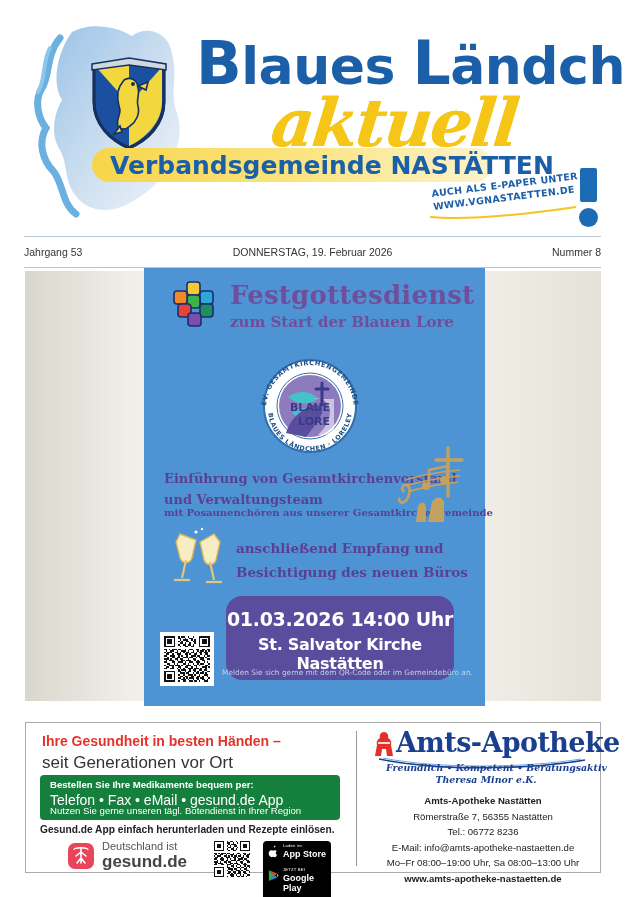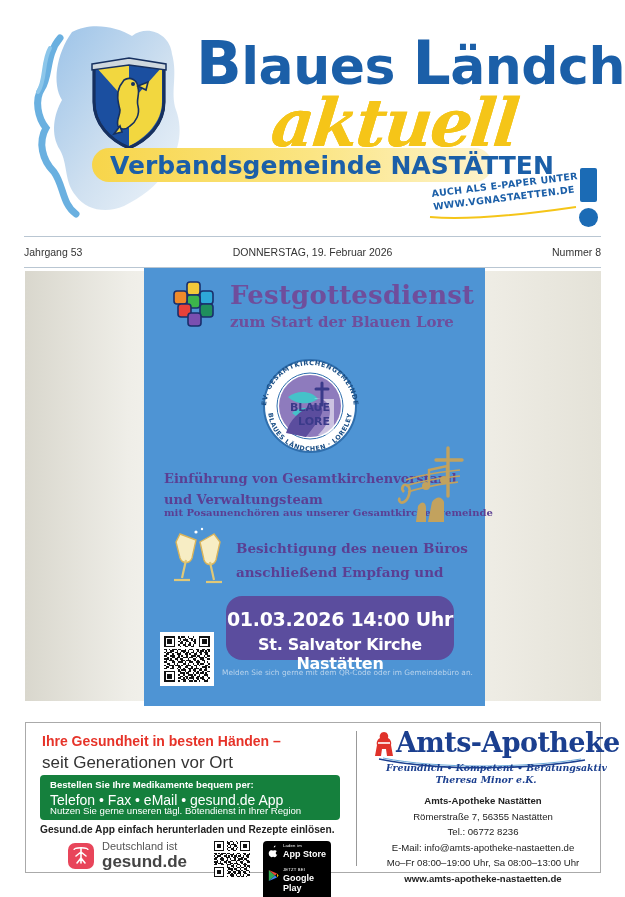--- a/index.html
+++ b/index.html
@@ -115,21 +115,21 @@
   .trumpet { position: absolute; left: 248px; top: 176px; width: 88px; height: 80px; }
   .glasses { position: absolute; left: 22px; top: 258px; width: 64px; height: 62px; }
 
   .poster-line2 {
     position: absolute; left: 92px; top: 269px;
     font-family: "DejaVu Serif", serif; font-weight: bold; font-size: 13.5px;
     color: #5b3f93; line-height: 1.75;
   }
 
   .date-banner {
-    position: absolute; left: 82px; top: 328px; width: 228px; height: 64px;
+    position: absolute; left: 82px; top: 328px; width: 228px; height: 84px;
     background: #5b4d9e; border-radius: 16px;
   }
   .date-banner-d {
     position: absolute; left: 0; right: 0; top: 12px; text-align: center;
     font-family: "DejaVu Sans", sans-serif; font-weight: bold; font-size: 19px;
     color: #ffffff; letter-spacing: -0.3px;
   }
   .date-banner-p {
     position: absolute; left: 0; right: 0; top: 39px; text-align: center;
     font-family: "DejaVu Sans", sans-serif; font-weight: bold; font-size: 16px;
@@ -363,22 +363,22 @@
         <path d="M8 54 L24 54" stroke="#e0c878" stroke-width="2.2"></path>
         <path d="M48 8 L34 16 L38 34 C40 40, 48 40, 50 34 L54 16 Z" fill="#f7edc4"></path>
         <path d="M44 36 L48 54" stroke="#e0c878" stroke-width="2.2"></path>
         <path d="M40 56 L56 56" stroke="#e0c878" stroke-width="2.2"></path>
       </g>
       <circle cx="30" cy="6" r="1.6" fill="#fff"></circle>
       <circle cx="36" cy="3" r="1.2" fill="#fff"></circle>
     </svg>
 
     <div class="poster-line2">
+      <div>anschließend Empfang und</div>
       <div>Besichtigung des neuen Büros</div>
-      <div>anschließend Empfang und</div>
     </div>
 
     <div class="date-banner">
       <div class="date-banner-d">01.03.2026   14:00 Uhr</div>
       <div class="date-banner-p">St. Salvator Kirche Nastätten</div>
     </div>
 
     <svg class="qr-poster" viewBox="0 0 29 29" shape-rendering="crispEdges">
       <rect width="29" height="29" fill="#fff"></rect>
       <g fill="#111">

